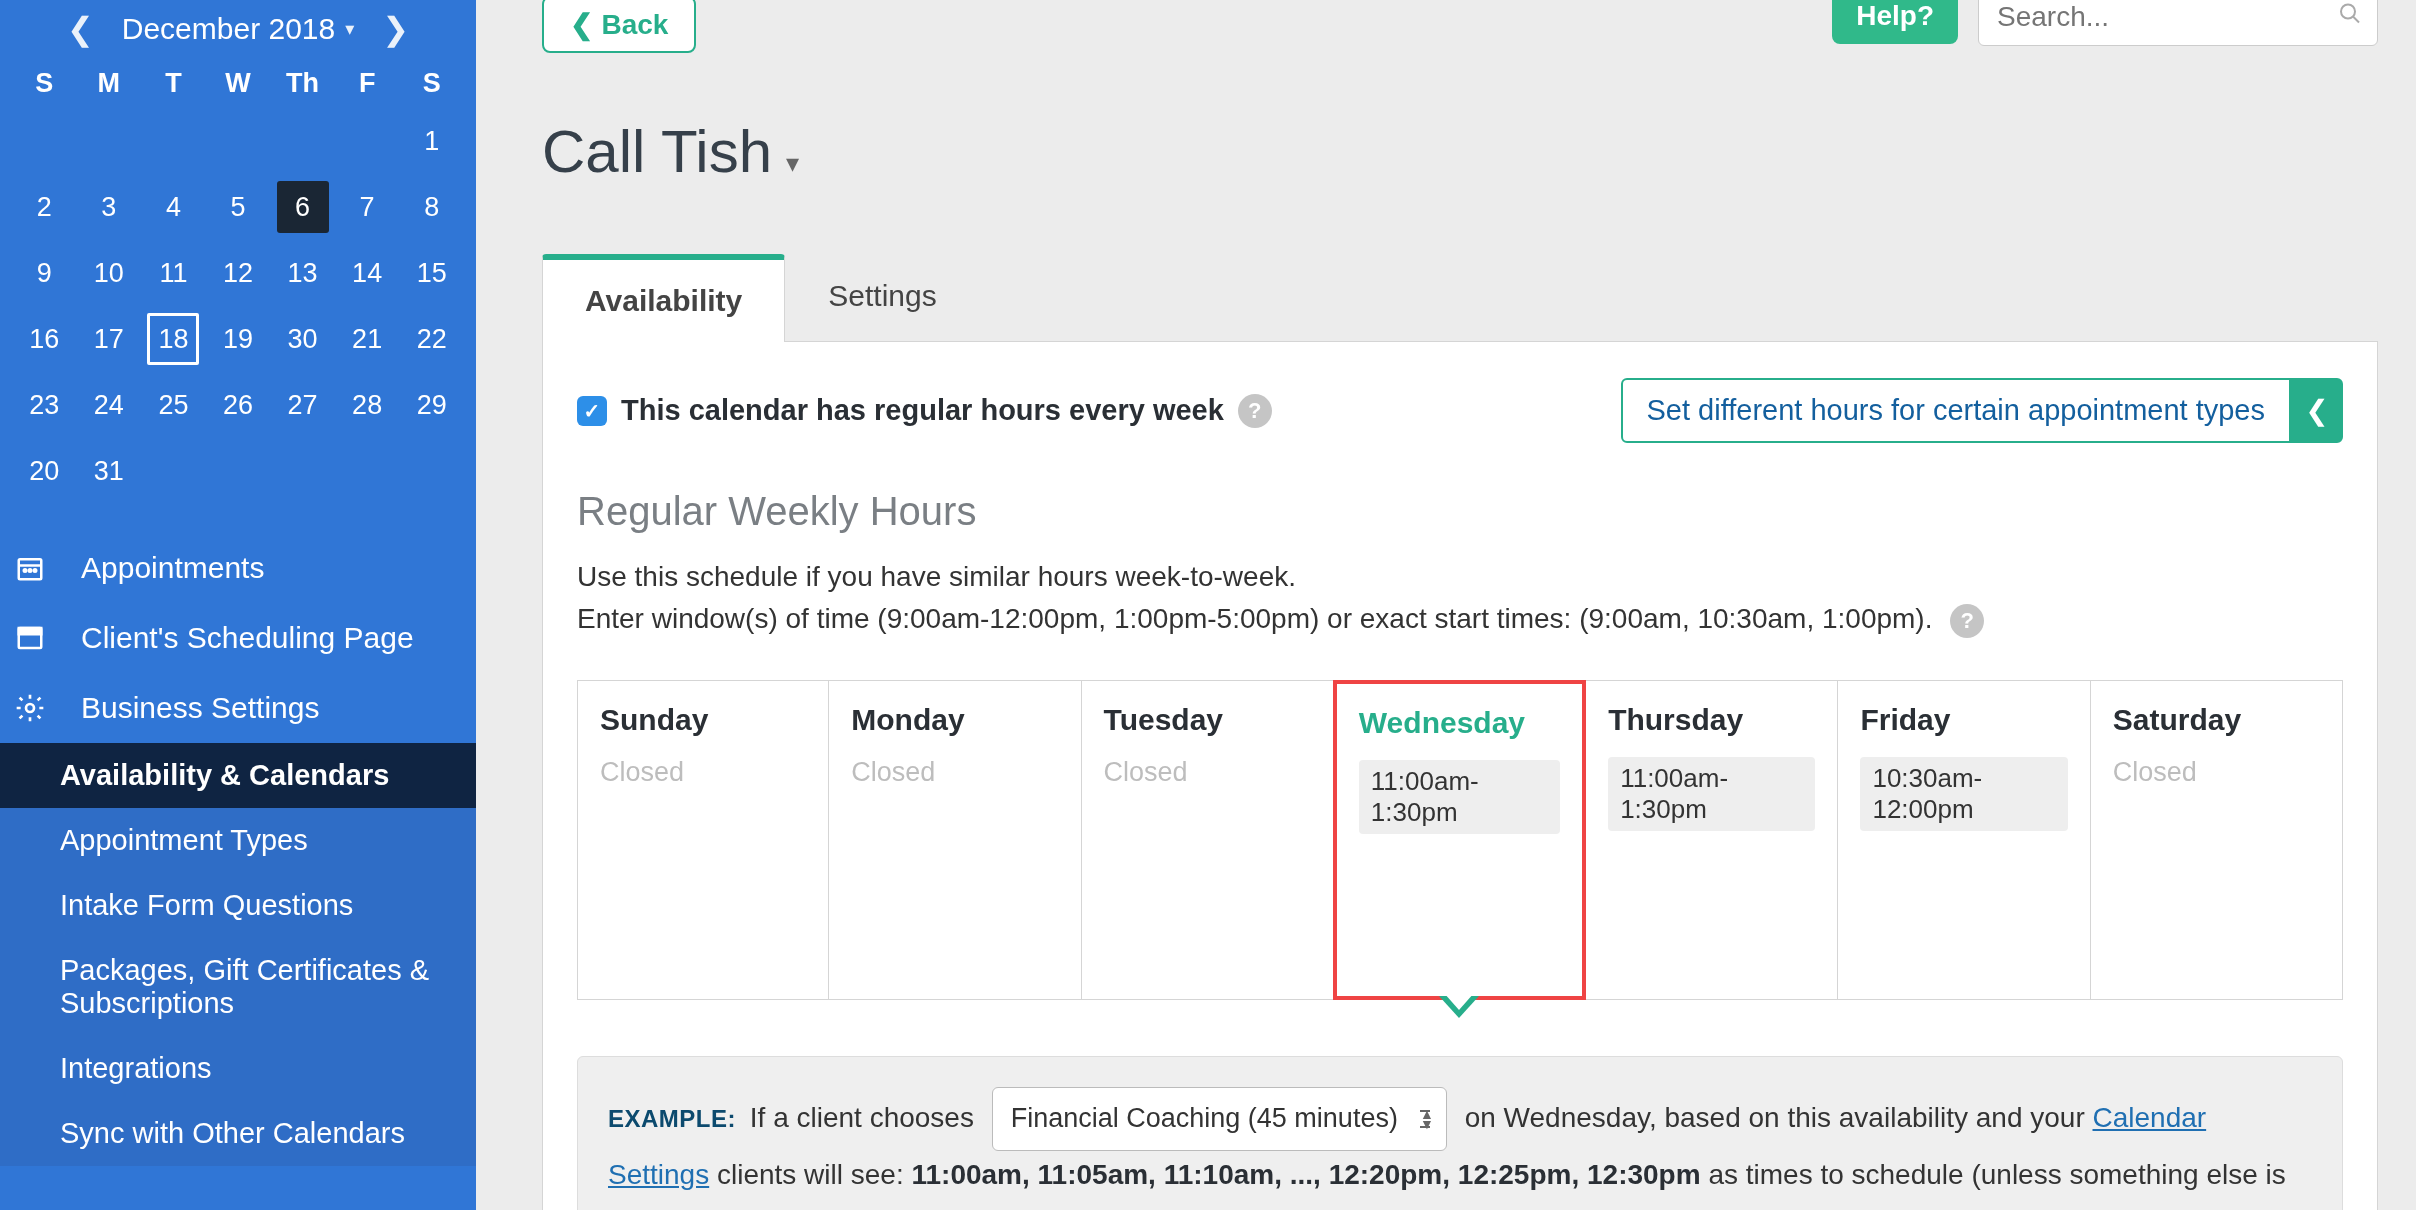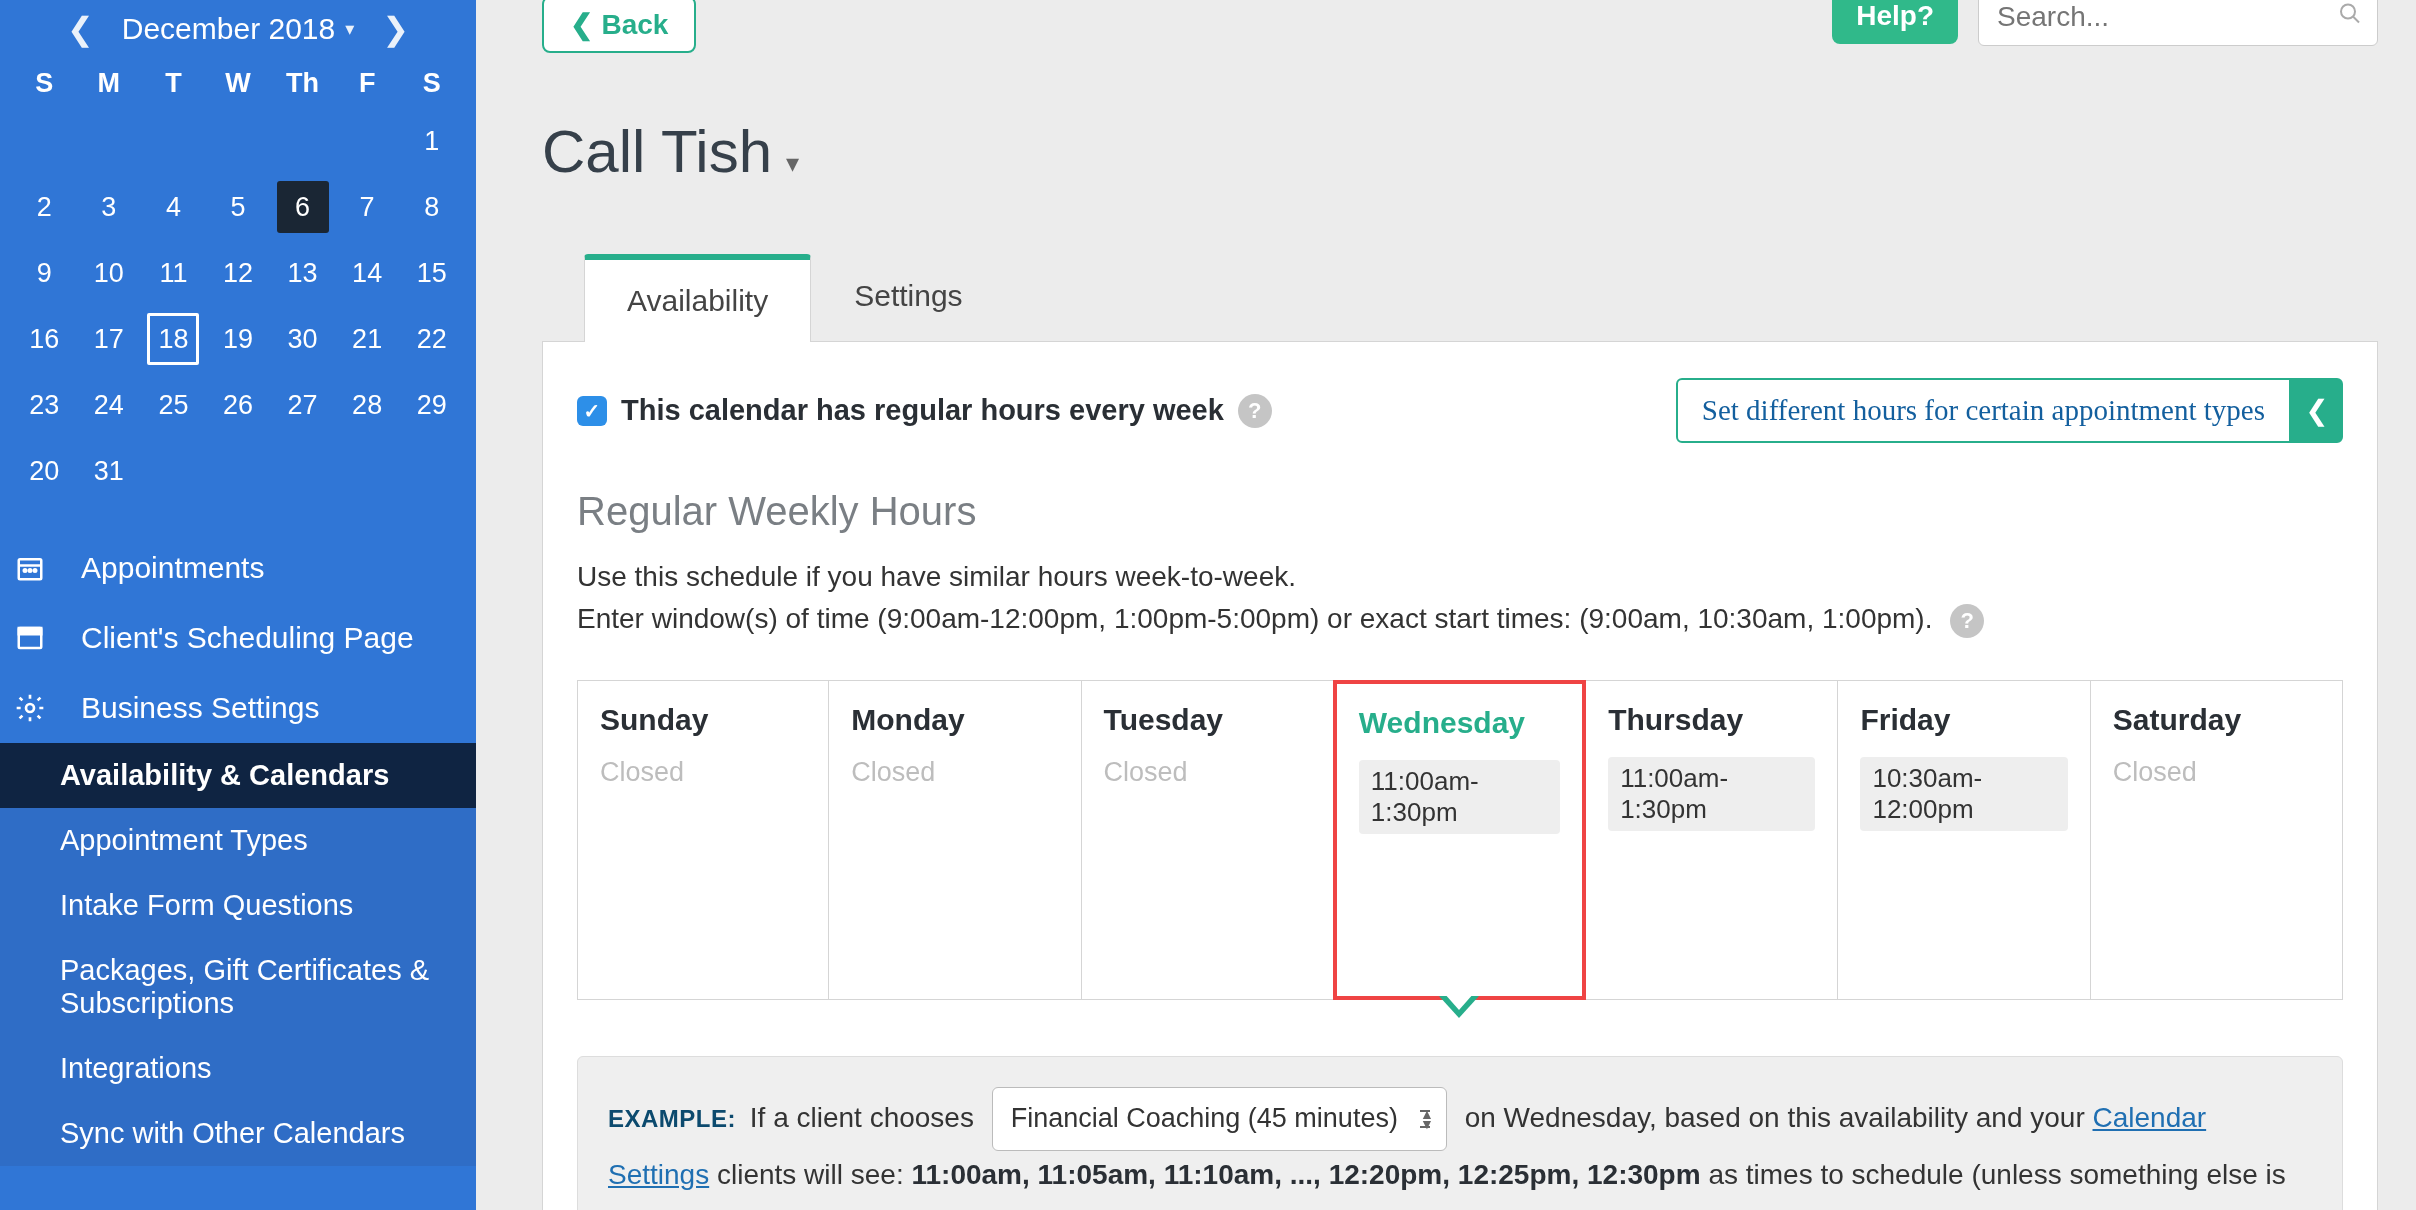--- a/index.html
+++ b/index.html
@@ -175,26 +175,25 @@
     padding:24px 42px;
     font-size:30px;
     color:#444;
     cursor:pointer;
     border:1px solid transparent;
     border-bottom:none;
     position:relative;
   }
   .tab.active {
     background:#fff;
-    font-weight:400;
+    font-weight:700;
     border-color:#d5d5d5;
     border-top:6px solid #27ae8b;
     border-radius:4px 4px 0 0;
     margin-bottom:-1px;
-    margin-left:42px;
   }
 
   .panel {
     background:#fff;
     border:1px solid #d5d5d5;
     border-top:none;
     padding:36px 34px 50px 34px;
   }
 
   .regular-row {
@@ -226,21 +225,20 @@
   }
   .diff-hours-wrap { display:flex; align-items:stretch;}
   .diff-hours-btn {
     border:2px solid #27ae8b;
     color:#135f9e;
     background:#fff;
     font-size:29px;
     padding:14px 24px;
     border-radius:6px 0 0 6px;
     cursor:pointer;
-    font-family:Liberation Serif, serif;
   }
   .diff-hours-arrow {
     background:#27ae8b;color:#fff;
     width:52px;
     display:flex;align-items:center;justify-content:center;
     border-radius:0 6px 6px 0;
     border:2px solid #27ae8b;
     font-size:28px;
     cursor:pointer;
   }

